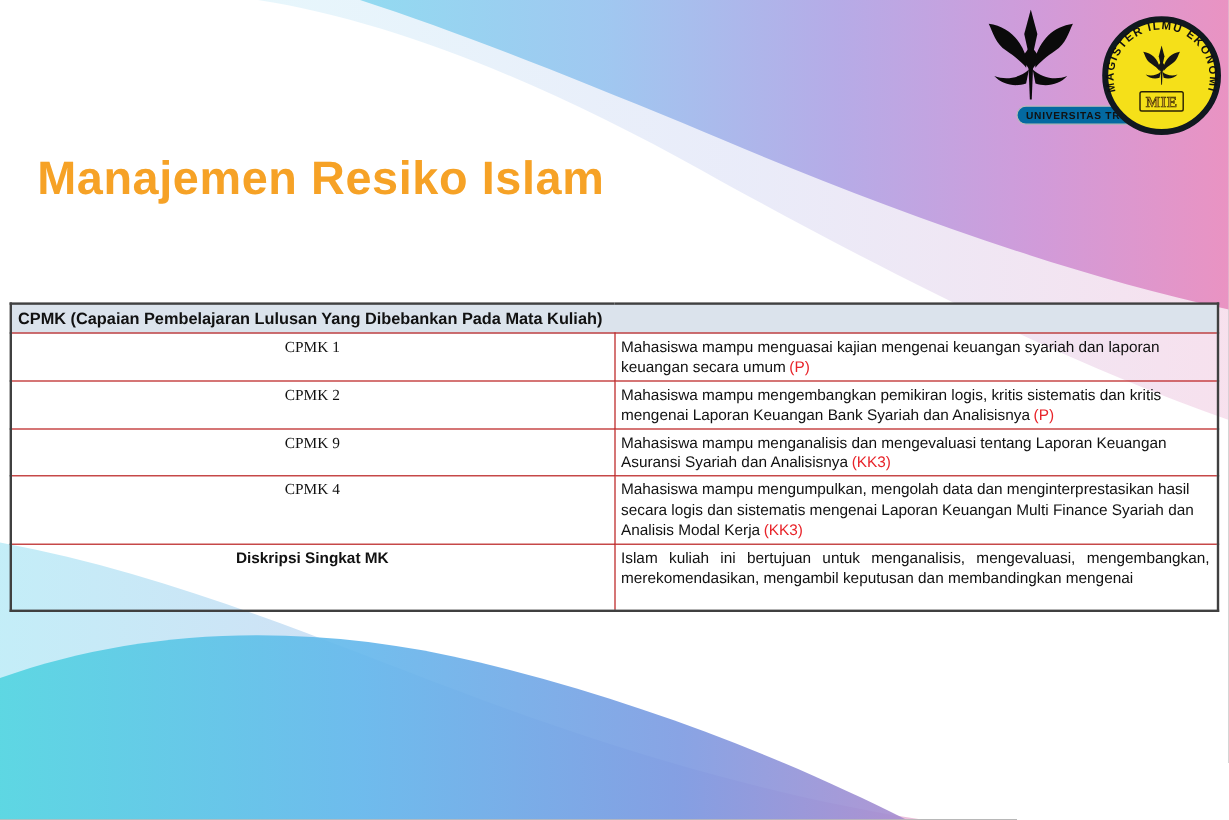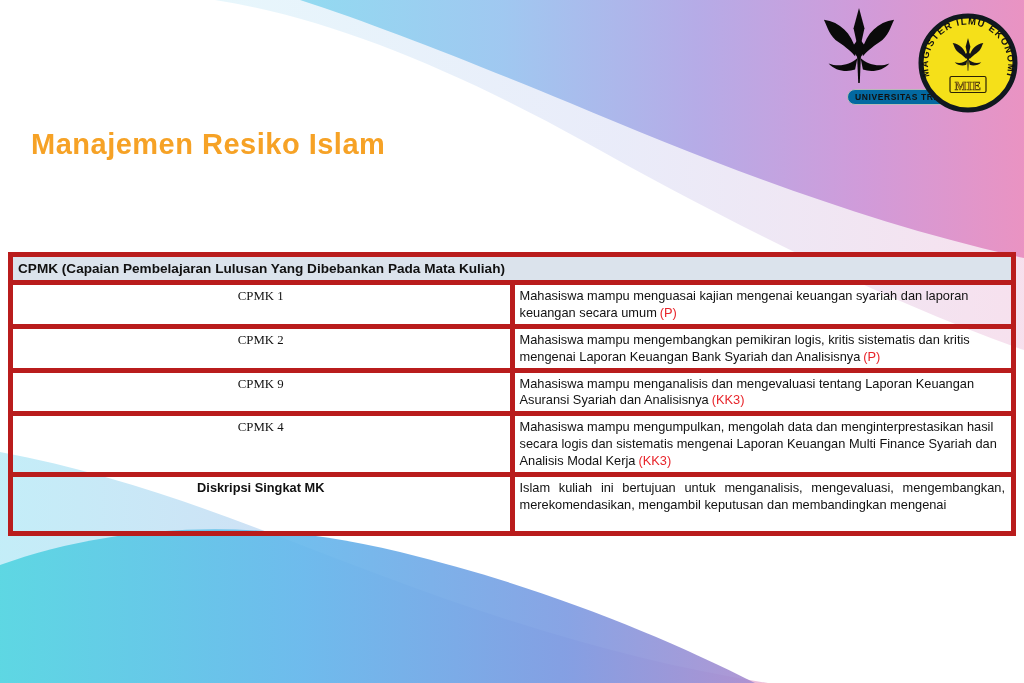--- a/index.html
+++ b/index.html
@@ -10,21 +10,21 @@
     overflow:hidden;
     font-family:"Liberation Sans", sans-serif;
     margin:0 auto;
   }
   .bg-waves{position:absolute;left:0;top:0;width:1024px;height:683px;}
 
   
   .slide-title{
     position:absolute;left:31px;top:128px;
     margin:0;
-    font-size:29px;font-weight:bold;letter-spacing:.5px;
+    font-size:39px;font-weight:bold;letter-spacing:.5px;
     color:#F6A226;
   }
 
   
   .trisakti-logo{position:absolute;left:799px;top:8px;width:120px;height:102px;text-align:center;}
   .trisakti-logo svg.trident{display:block;margin:0 auto;width:80px;height:78px;}
   .trisakti-pill{
     display:inline-block;margin-top:2px;
     background:#0369a1;border:1px solid #b9b9b9;border-radius:8px;
     padding:2px 7px;
@@ -33,21 +33,21 @@
   .mie-logo{position:absolute;left:918px;top:13px;width:100px;height:102px;}
 
   
   .cpmk-table-wrap{position:absolute;left:8px;top:252px;width:1008px;}
   table.cpmk{
     width:100%;border-collapse:collapse;table-layout:fixed;
     border:2px solid #404040;
     font-size:12.8px;color:#111;
   }
   table.cpmk td{
-    border:5px solid #b91c1c;
+    border:1px solid #b91c1c;
     vertical-align:top;
     padding:3px 6px 2px 5px;
     line-height:1.32;
   }
   td.tbl-header{
     background:#DBE3EC;
     font-weight:bold;font-size:13.6px;
     padding:2px 6px;
     height:18px;
   }

